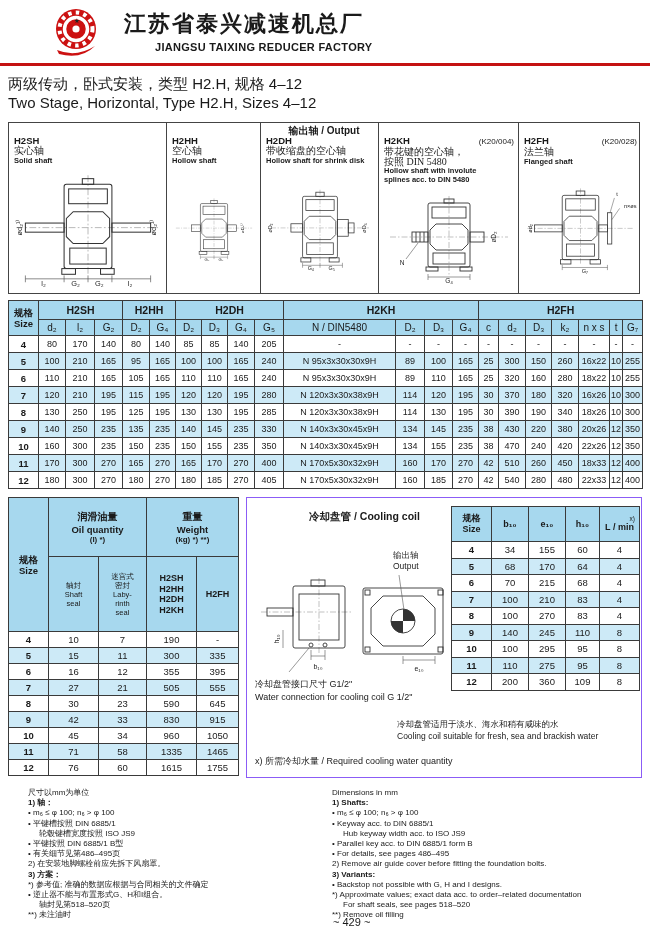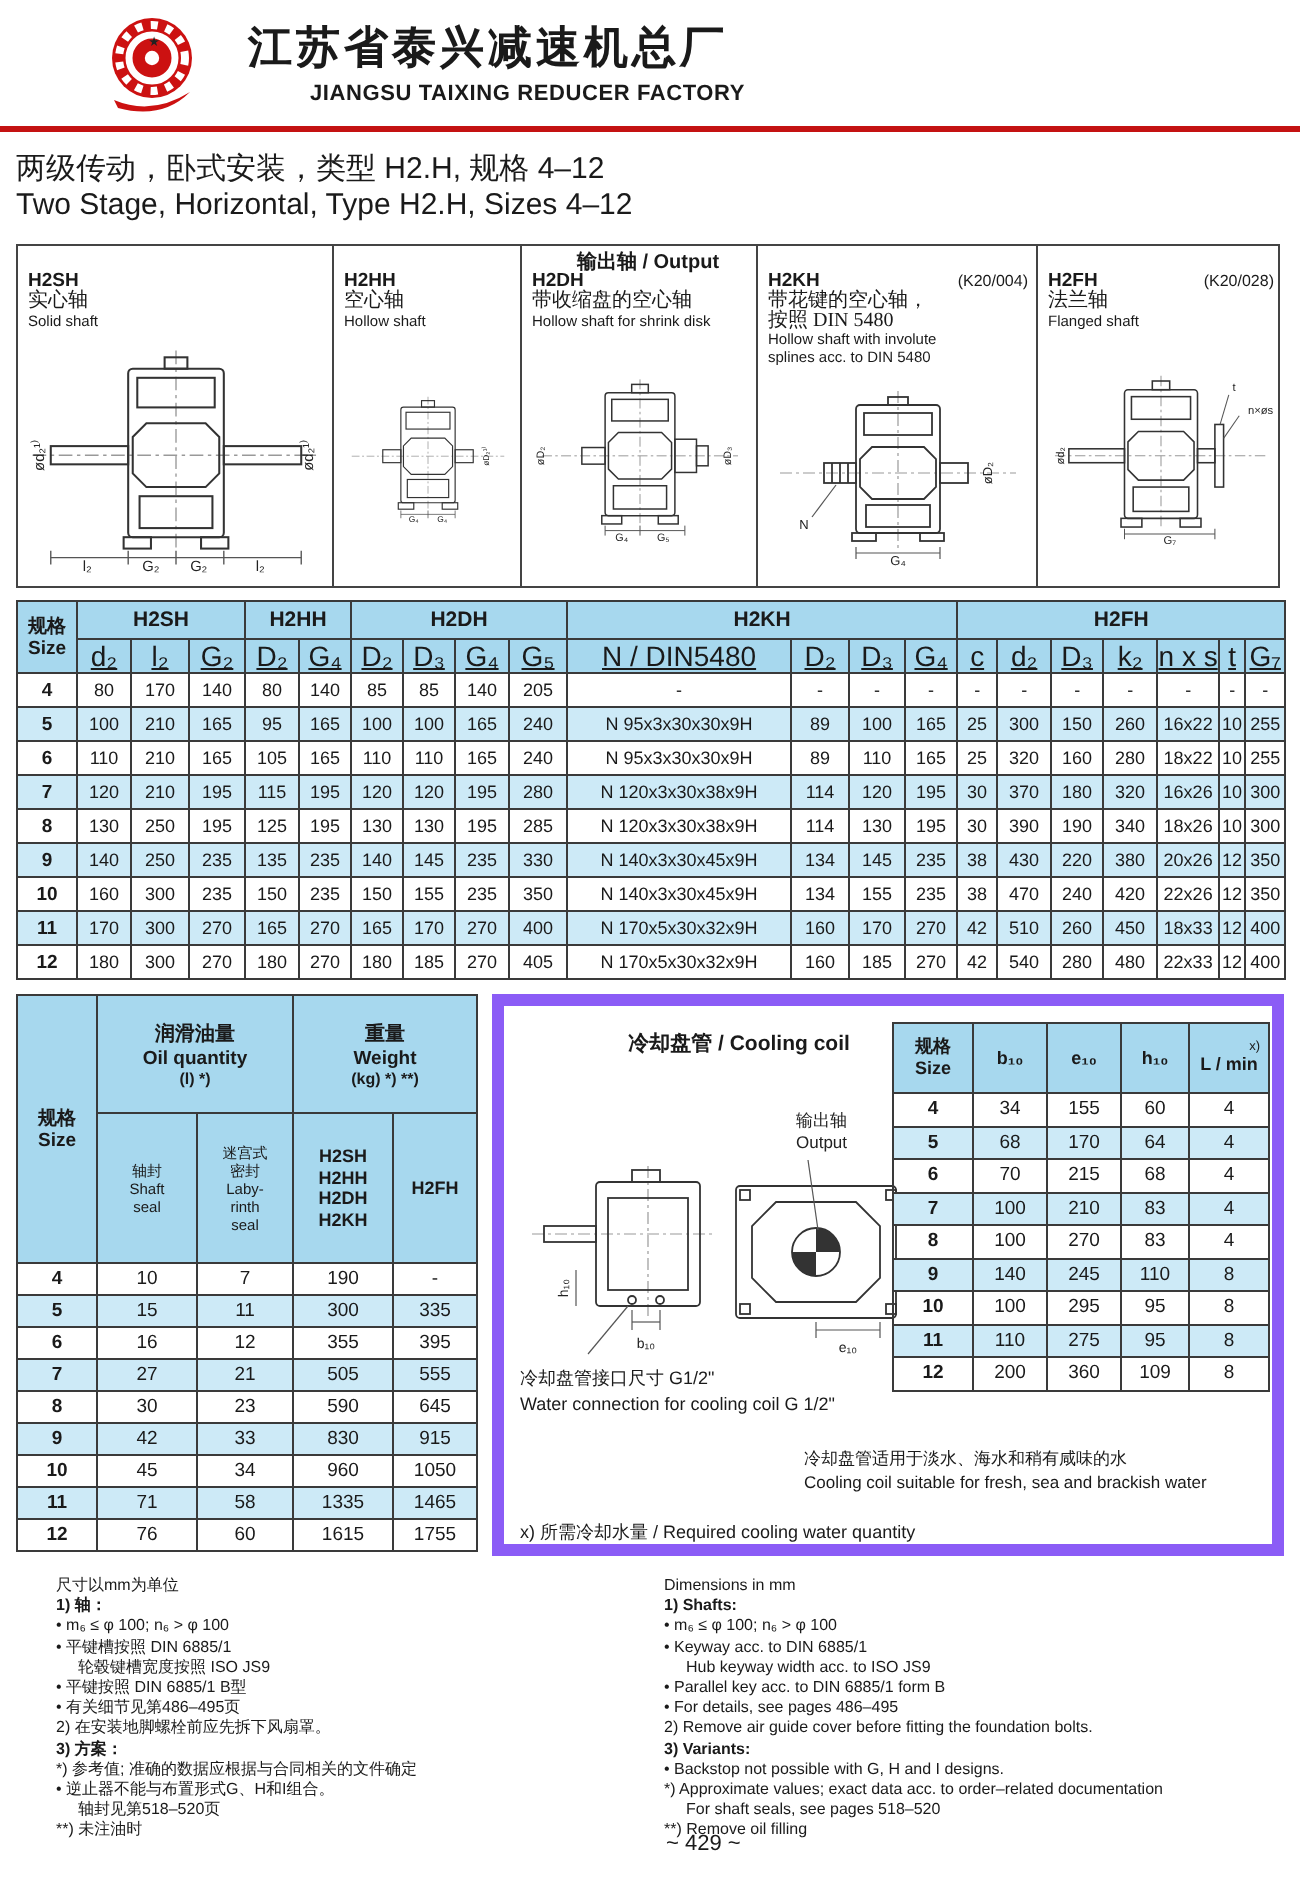--- a/index.html
+++ b/index.html
@@ -17,55 +17,55 @@
   
   .output-box{position:absolute;left:8px;top:122px;width:632px;height:172px;border:1px solid #444;box-sizing:border-box;}
   .output-title{position:absolute;left:0;top:1px;width:100%;text-align:center;font-size:10px;font-weight:bold;z-index:2;pointer-events:none;}
   .panels{display:flex;height:100%;}
   .panel{position:relative;box-sizing:border-box;border-right:1px solid #444;padding:13px 4px 2px 5px;
          display:flex;flex-direction:column;}
   .panel:last-child{border-right:none;}
   .panel-head{display:flex;justify-content:space-between;align-items:baseline;font-size:9.5px;font-weight:bold;line-height:10px;}
   .panel-corner{font-weight:normal;font-size:8px;}
   .panel-cn{font-size:10px;line-height:9.5px;white-space:pre-line;font-family:Liberation Serif, serif;}
-  .panel-en{font-size:7.5px;line-height:9px;white-space:pre-line;}
+  .panel-en{font-size:7.5px;line-height:9px;white-space:pre-line;font-weight:bold;}
   .panel svg{flex:1 1 auto;width:100%;min-height:0;margin-top:1px;}
 
   
   .tech{stroke:#333;fill:none;stroke-width:.9;}
   .cl{stroke:#999;stroke-width:.6;stroke-dasharray:6 2 1.5 2;}
   .dim{stroke:#555;stroke-width:.6;}
   svg text{fill:#222;font-size:6.5px;stroke:none;font-family:"Liberation Sans",sans-serif;}
   .cool-svg text{font-size:7px;}
   .cool-svg .big{font-size:8.5px;}
 
   
   table{border-collapse:collapse;table-layout:fixed;}
   th,td{border:1px solid #3a3a3a;text-align:center;padding:0;overflow:hidden;}
   thead th{background:var(--header-blue,#a7d8ee);}
   tbody tr:nth-child(even){background:var(--row-blue,#cdeaf7);}
   td{font-size:9px;height:16px;}
   td.c-size{font-weight:bold;font-size:9.5px;}
 
   .main-table{position:absolute;left:8px;top:300px;width:634px;}
   .main-table .grp{font-size:10.5px;font-weight:bold;height:18px;}
-  .main-table .sub{font-size:14px;font-weight:normal;height:15px;text-decoration:underline;}
+  .main-table .sub{font-size:10px;font-weight:normal;height:15px;}
   .size-hd{font-size:9.5px;font-weight:bold;white-space:pre-line;line-height:11px;}
 
   .oil-table{position:absolute;left:8px;top:497px;width:230px;}
   .oil-table td{font-size:9.5px;height:15px;}
   .oil-grp{height:58px;vertical-align:middle;}
   .g-cn{font-size:10px;font-weight:bold;}
   .g-en{font-size:9.5px;}
   .g-unit{font-size:8px;}
   .oil-sub{font-size:7.5px;line-height:9px;white-space:pre-line;height:74px;vertical-align:middle;font-weight:normal;}
   .oil-sub.models{font-size:9px;font-weight:bold;line-height:10.5px;}
 
   
-  .cool-box{position:absolute;left:246px;top:497px;width:396px;height:281px;border:6px solid #8b5cf6;box-sizing:border-box;}
+  .cool-box{position:absolute;left:246px;top:497px;width:396px;height:281px;border:1px solid #8b5cf6;box-sizing:border-box;}
   .cool-title{position:absolute;left:10px;top:12px;width:215px;text-align:center;font-size:10.5px;font-weight:bold;}
   .cool-table{position:absolute;right:1px;top:8px;width:188px;}
   .cool-table th{font-size:9px;height:17px;font-weight:bold;}
   .cool-table .ch2{white-space:pre-line;line-height:11px;}
   .cool-table td{font-size:9.5px;height:15.5px;}
   .lmin-sup{display:block;font-size:6.5px;font-weight:normal;text-align:right;padding-right:4px;line-height:6px;}
   .cool-svg{position:absolute;left:12px;top:44px;width:200px;height:132px;}
   .cool-caption{position:absolute;left:8px;top:180px;font-size:9px;line-height:12.5px;white-space:pre-line;}
   .cool-suitable{position:absolute;left:150px;top:220px;font-size:8.5px;line-height:12px;white-space:pre-line;}
   .cool-required{position:absolute;left:8px;top:257px;font-size:9px;}

